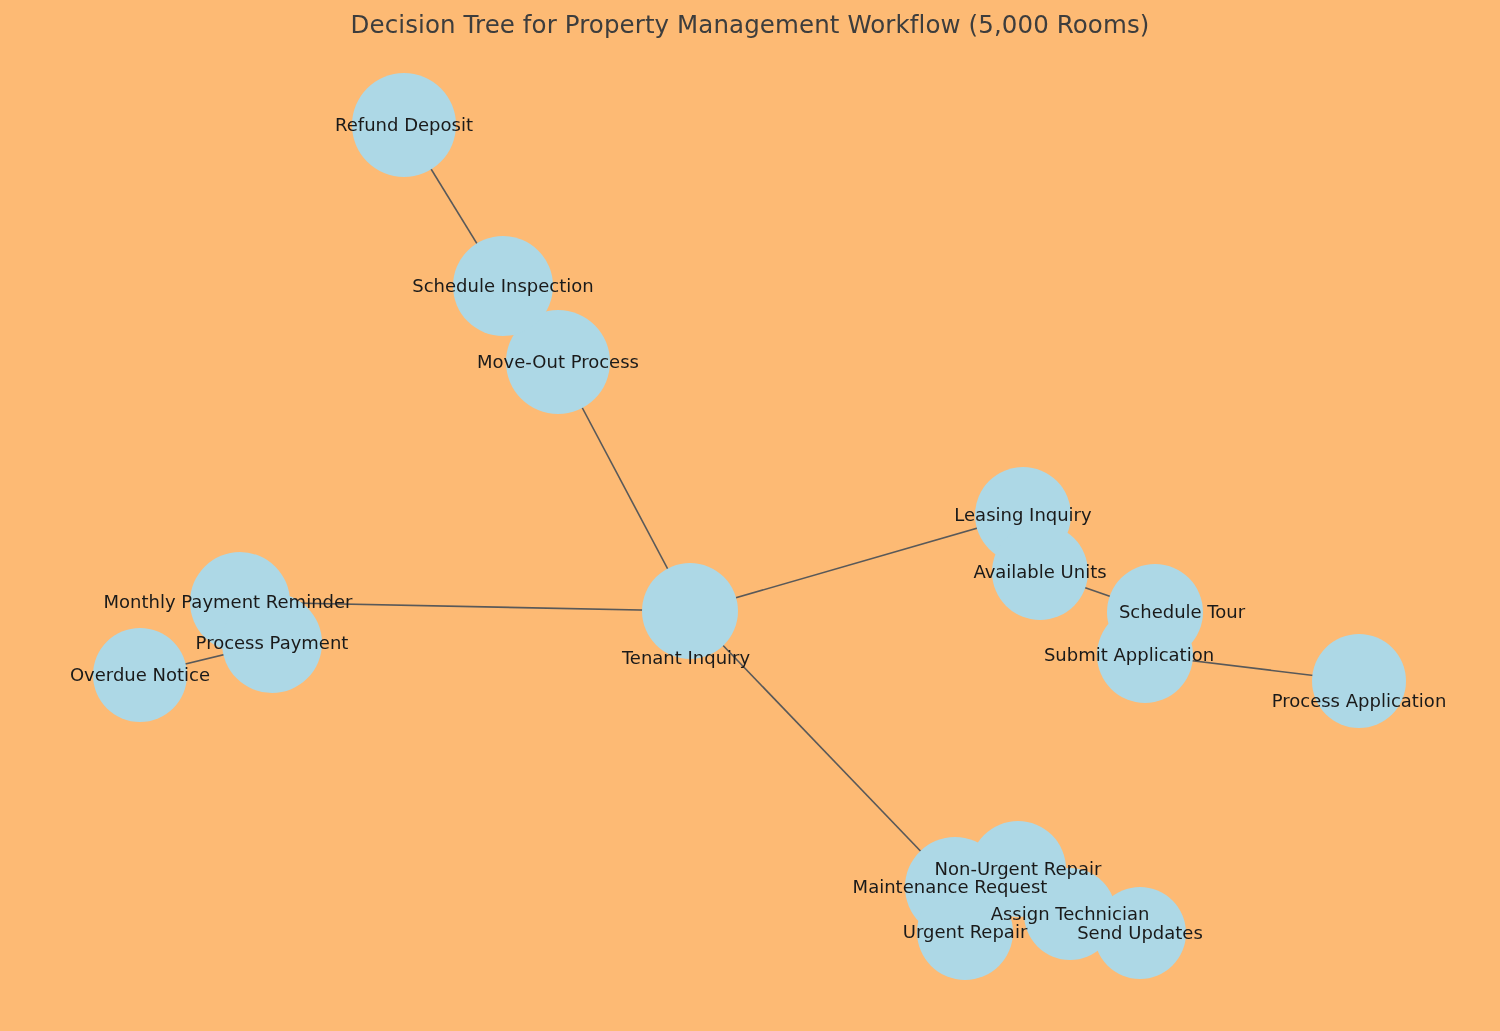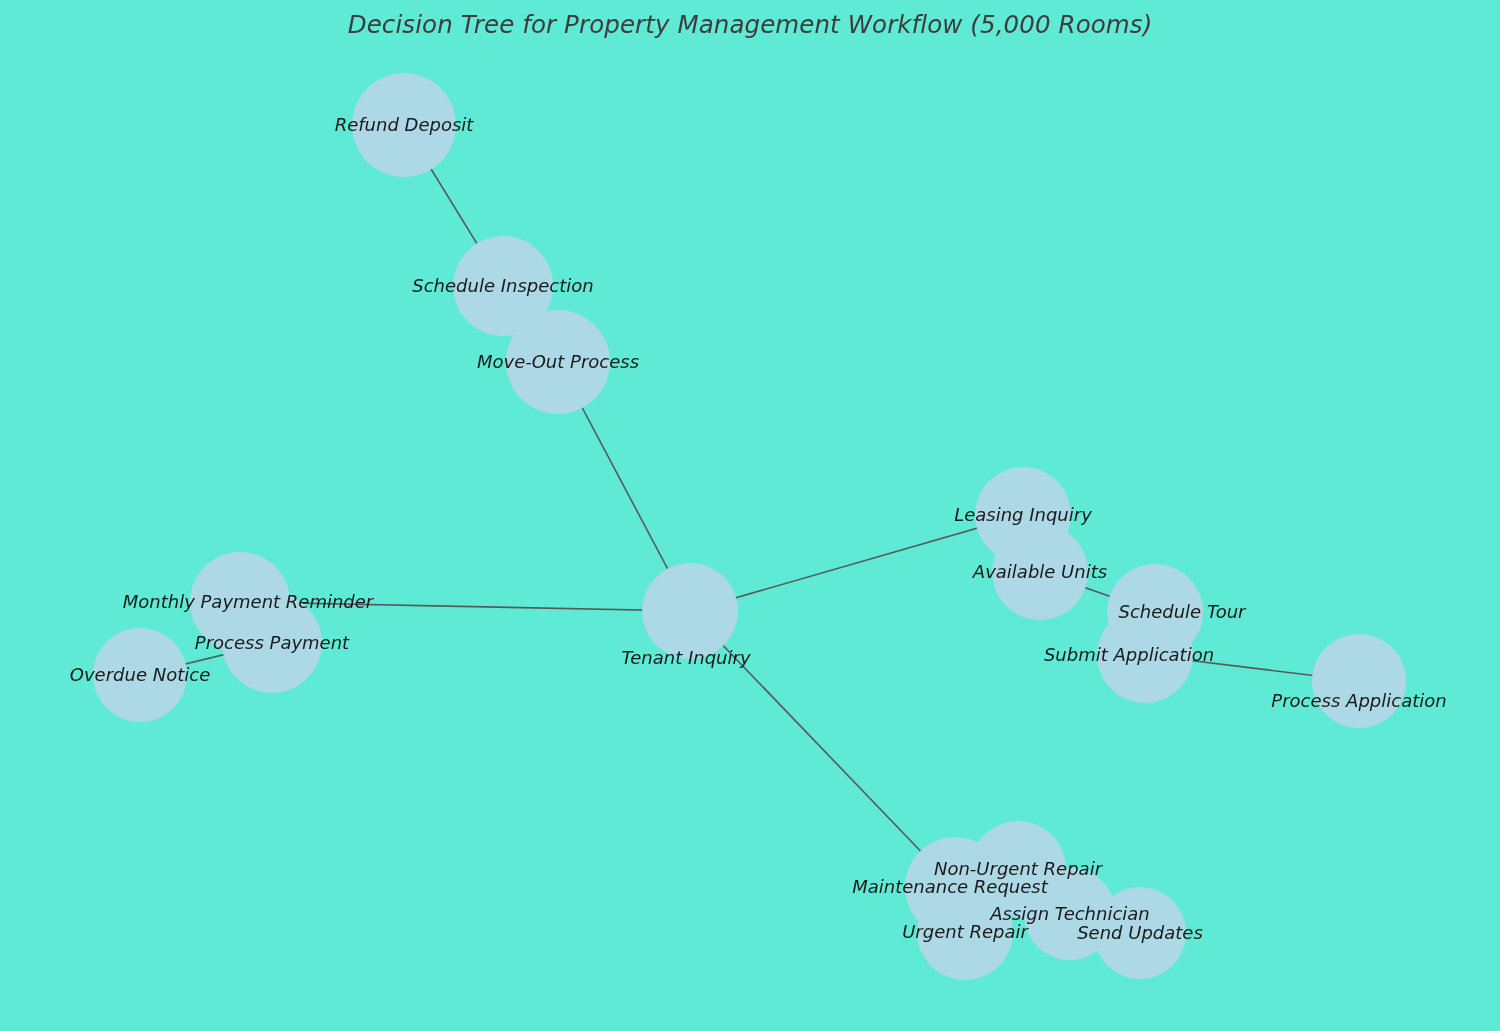--- a/index.html
+++ b/index.html
@@ -8,23 +8,22 @@
     padding: 0;
     background: #ffffff;
   }
   body {
     font-family: "DejaVu Sans", "Liberation Sans", sans-serif;
   }
   #canvas {
     position: relative;
     width: 1500px;
     height: 1031px;
-    background: #5eead4;
+    background: #fdba74;
     overflow: hidden;
-    font-style: italic;
   }
   #title {
     position: absolute;
     left: 0;
     top: 10px;
     width: 1500px;
     text-align: center;
     font-size: 24.5px;
     color: #3d3d3d;
     font-family: "DejaVu Sans", "Liberation Sans", sans-serif;
@@ -95,21 +94,21 @@
         <circle cx="1070" cy="914" r="46" fill="#add8e6"></circle>
         <circle cx="1140" cy="933" r="46" fill="#add8e6"></circle>
       </g>
   </svg>
 
   <div id="label-layer">
       <div class="node-label" style="left: 686px; top: 611px; color: rgb(26, 26, 26); margin-top: 47px;">Tenant Inquiry</div>
       <div class="node-label" style="left: 558px; top: 362px; color: rgb(26, 26, 26);">Move-Out Process</div>
       <div class="node-label" style="left: 503px; top: 286px; color: rgb(26, 26, 26);">Schedule Inspection</div>
       <div class="node-label" style="left: 404px; top: 125px; color: rgb(26, 26, 26);">Refund Deposit</div>
-      <div class="node-label" style="left: 248px; top: 602px; color: rgb(26, 26, 26); text-align: right;">Monthly Payment Reminder</div>
+      <div class="node-label" style="left: 228px; top: 602px; color: rgb(26, 26, 26); text-align: right;">Monthly Payment Reminder</div>
       <div class="node-label" style="left: 272px; top: 643px; color: rgb(26, 26, 26);">Process Payment</div>
       <div class="node-label" style="left: 140px; top: 675px; color: rgb(26, 26, 26);">Overdue Notice</div>
       <div class="node-label" style="left: 1023px; top: 515px; color: rgb(26, 26, 26);">Leasing Inquiry</div>
       <div class="node-label" style="left: 1040px; top: 572px; color: rgb(26, 26, 26);">Available Units</div>
       <div class="node-label" style="left: 1155px; top: 612px; color: rgb(26, 26, 26); margin-left: 27px;">Schedule Tour</div>
       <div class="node-label" style="left: 1129px; top: 655px; color: rgb(26, 26, 26);">Submit Application</div>
       <div class="node-label" style="left: 1359px; top: 681px; color: rgb(26, 26, 26); margin-top: 20px;">Process Application</div>
       <div class="node-label" style="left: 950px; top: 887px; color: rgb(26, 26, 26);">Maintenance Request</div>
       <div class="node-label" style="left: 1018px; top: 869px; color: rgb(26, 26, 26);">Non-Urgent Repair</div>
       <div class="node-label" style="left: 965px; top: 932px; color: rgb(26, 26, 26);">Urgent Repair</div>

